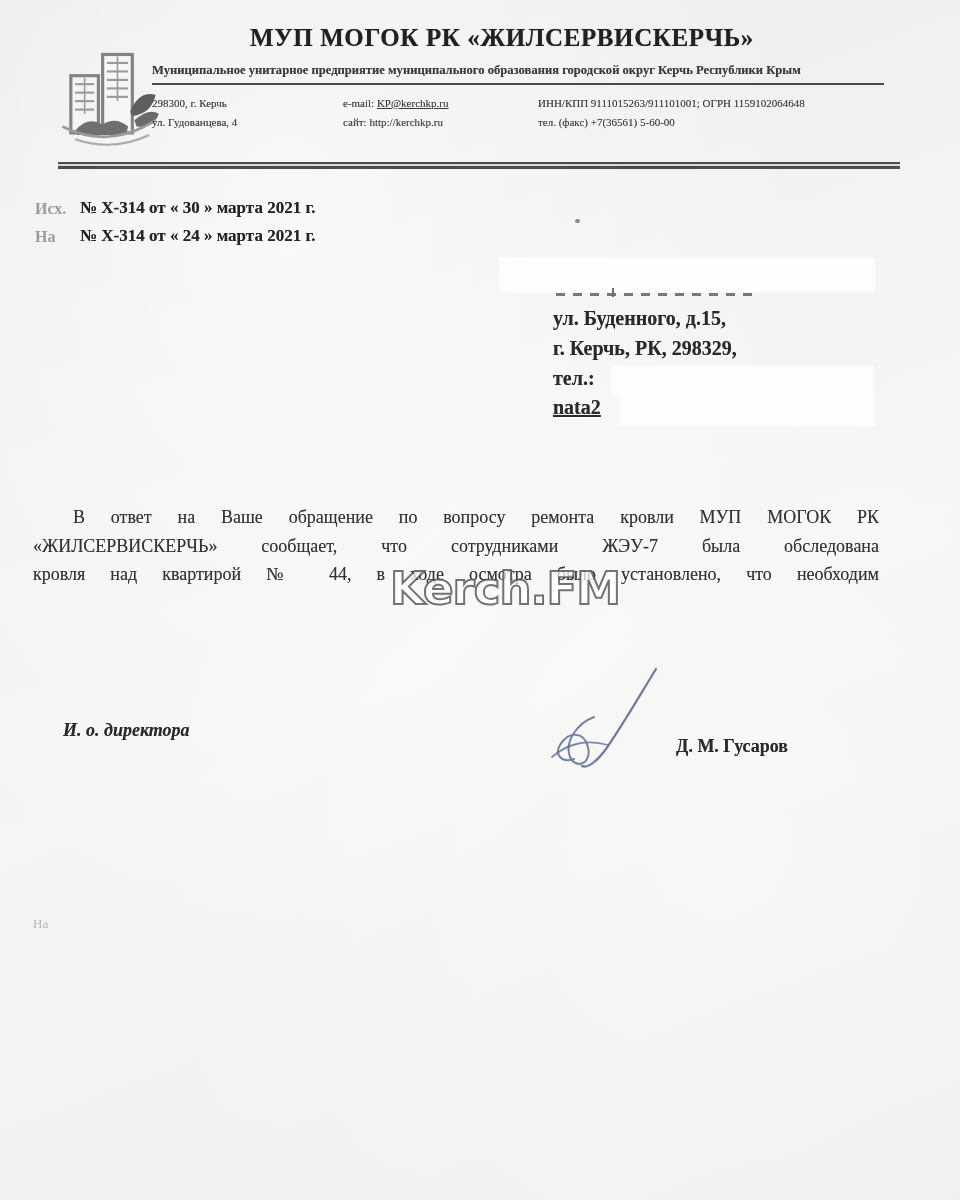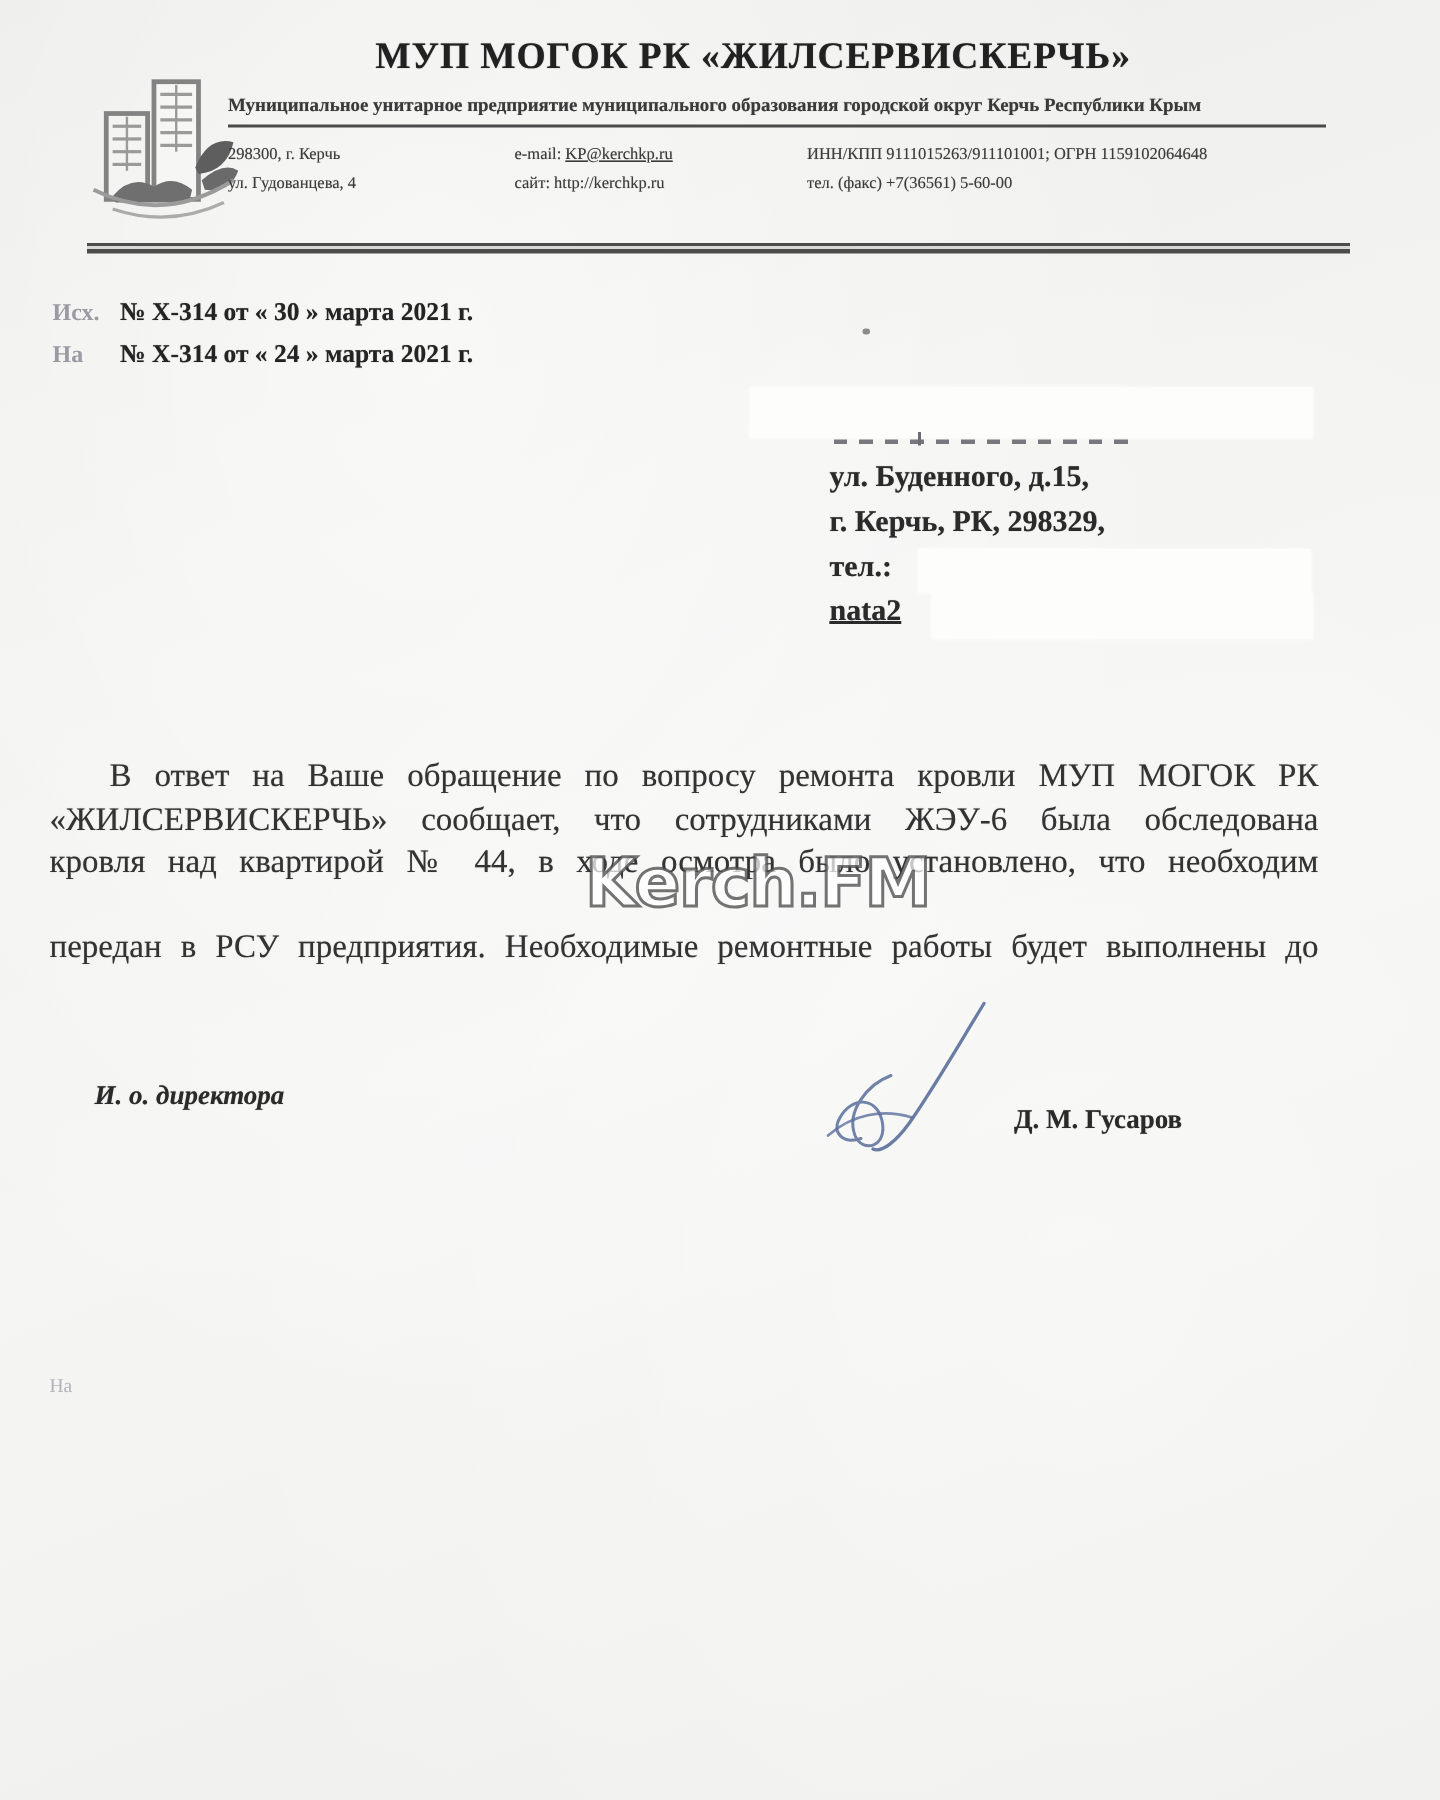--- a/index.html
+++ b/index.html
@@ -44,21 +44,21 @@
   .ref-value{font-size:17px;font-weight:bold;color:#242424;text-shadow:0 0 .6px rgba(30,30,30,.55);}
   .redact{background:#fdfdfc;box-shadow:0 0 3px rgba(255,255,255,.9);}
   .remnant{
     left:556px;top:293px;width:204px;height:2.5px;
     background:repeating-linear-gradient(90deg,#77777d 0 9px,transparent 9px 17px);
   }
   .remnant-tick{left:612px;top:288px;width:2px;height:9px;background:#6c6c72;}
   .rcpt{font-size:20px;font-weight:bold;color:#2a2a2a;text-shadow:0 0 .6px rgba(30,30,30,.5);}
   .body-line{
     left:33px;width:846px;height:28.6px;line-height:28.6px;
-    font-size:22px;color:#333;text-shadow:0 0 .6px rgba(55,55,55,.5);
+    font-size:18px;color:#333;text-shadow:0 0 .6px rgba(55,55,55,.5);
     text-align:justify;text-align-last:justify;white-space:nowrap;
   }
   .body-last{text-align-last:left;}
   .watermark{
     left:390px;top:562px;
     font-family:"DejaVu Sans","Liberation Sans",sans-serif;
     font-size:45px;font-weight:bold;letter-spacing:-1px;
     color:rgba(255,255,255,.72);
     -webkit-text-stroke:2px rgba(70,70,70,.75);
     text-shadow:none;
@@ -127,23 +127,22 @@
   <div class="abs remnant-tick"></div>
 
   <div class="abs rcpt" style="left:553px;top:307px;">ул. Буденного, д.15,</div>
   <div class="abs rcpt" style="left:553px;top:337px;">г. Керчь, РК, 298329,</div>
   <div class="abs rcpt" style="left:553px;top:367px;">тел.:</div>
   <div class="abs redact" style="left:612px;top:366px;width:262px;height:29px;"></div>
   <div class="abs rcpt u" style="left:553px;top:396px;">nata2</div>
   <div class="abs redact" style="left:621px;top:395px;width:254px;height:31px;"></div>
 
   <div class="abs body-line" style="top:503px;text-indent:40px;">В ответ на Ваше обращение по вопросу ремонта кровли МУП МОГОК РК</div>
-  <div class="abs body-line" style="top:531.6px;">«ЖИЛСЕРВИСКЕРЧЬ» сообщает, что сотрудниками ЖЭУ-6 была обследована</div>
+  <div class="abs body-line" style="top:531.6px;">«ЖИЛСЕРВИСКЕРЧЬ» сообщает, что сотрудниками ЖЭУ-7 была обследована</div>
   <div class="abs body-line" style="top:560.2px;">кровля над квартирой № 44, в ходе осмотра было установлено, что необходим</div>
-  <div class="abs body-line" style="top:617.4px;">передан в РСУ предприятия. Необходимые ремонтные работы будет выполнены до</div>
 
   <div class="abs watermark">Kerch.FM</div>
 
   <div class="abs sig-text" style="left:63px;top:720px;font-style:italic;">И. о. директора</div>
   <svg class="abs" style="left:528px;top:665px;" width="140" height="110" viewBox="0 0 140 110">
     <path d="M128,4 C112,30 96,58 78,84 C70,95 60,104 54,101" fill="none" stroke="#5b6e9b" stroke-width="2.2" stroke-linecap="round" opacity="0.9"></path>
     <path d="M66,52 C50,58 36,76 42,92 C47,104 64,100 60,82 C56,66 40,66 32,80 C26,90 34,98 46,94" fill="none" stroke="#5b6e9b" stroke-width="2" stroke-linecap="round" opacity="0.85"></path>
     <path d="M24,92 C40,78 60,74 80,80" fill="none" stroke="#5b6e9b" stroke-width="1.8" stroke-linecap="round" opacity="0.8"></path>
   </svg>
   <div class="abs sig-text" style="left:676px;top:720px;margin-top:16px;">Д. М. Гусаров</div>

